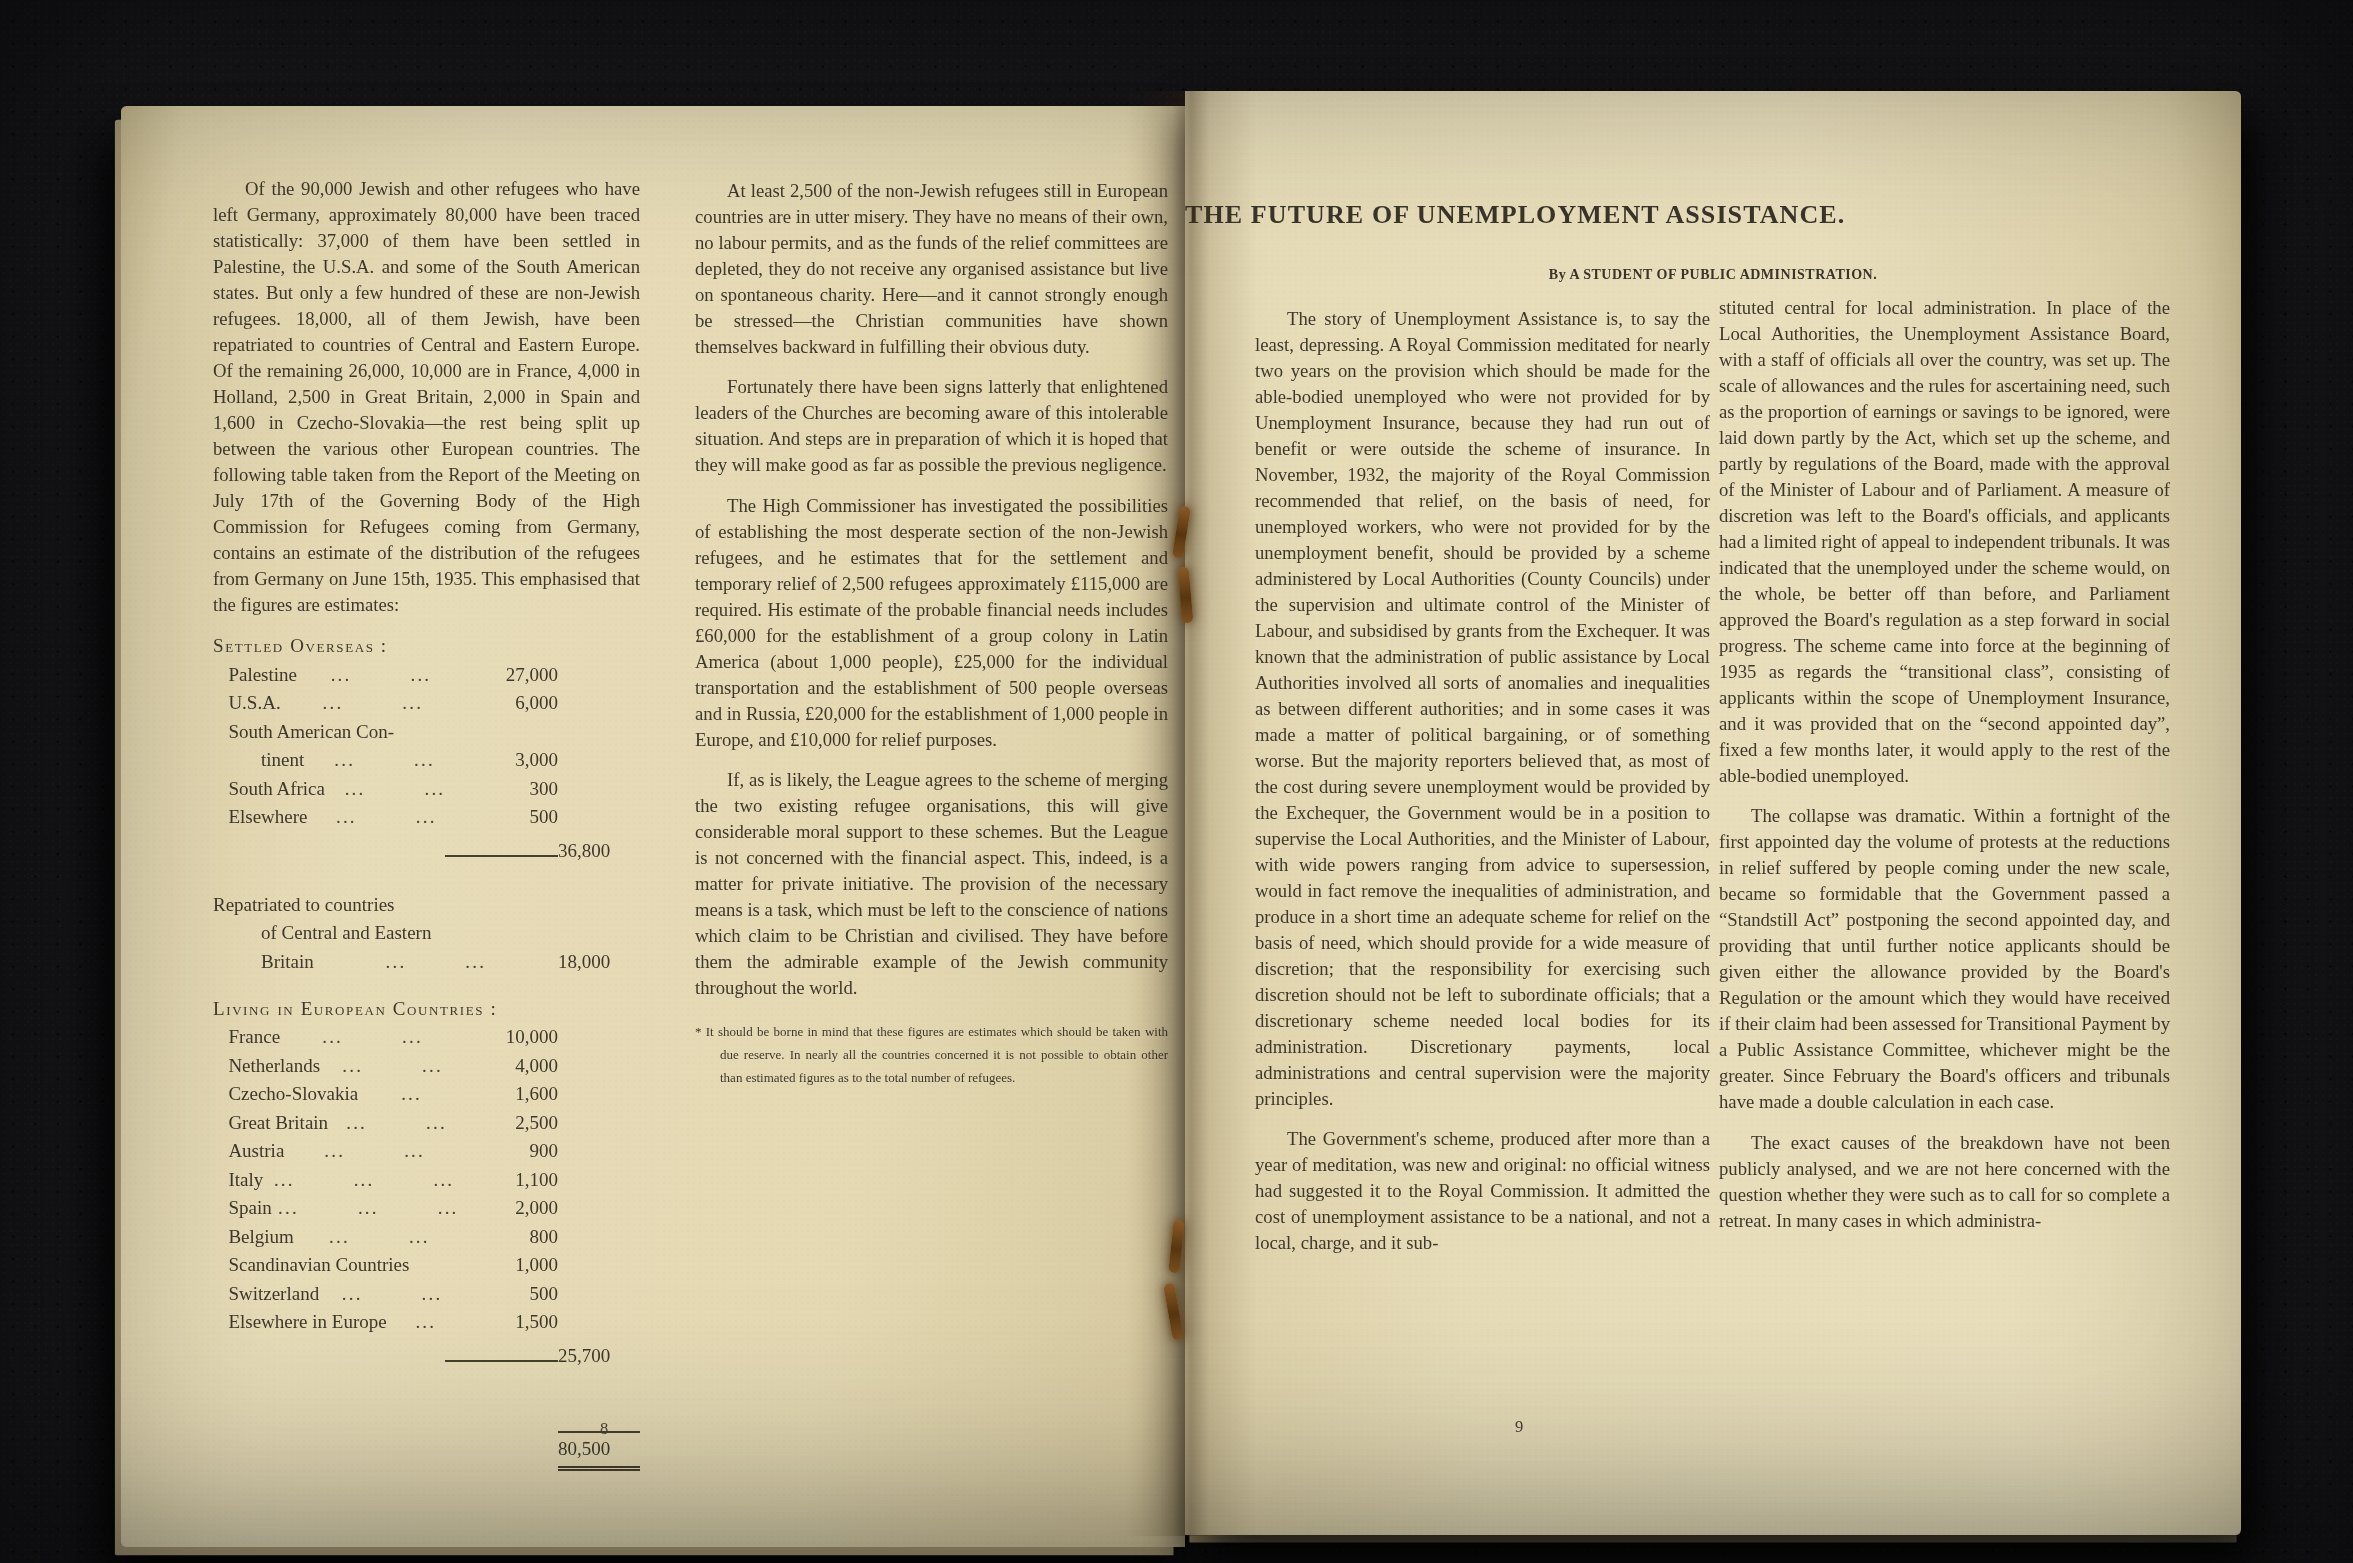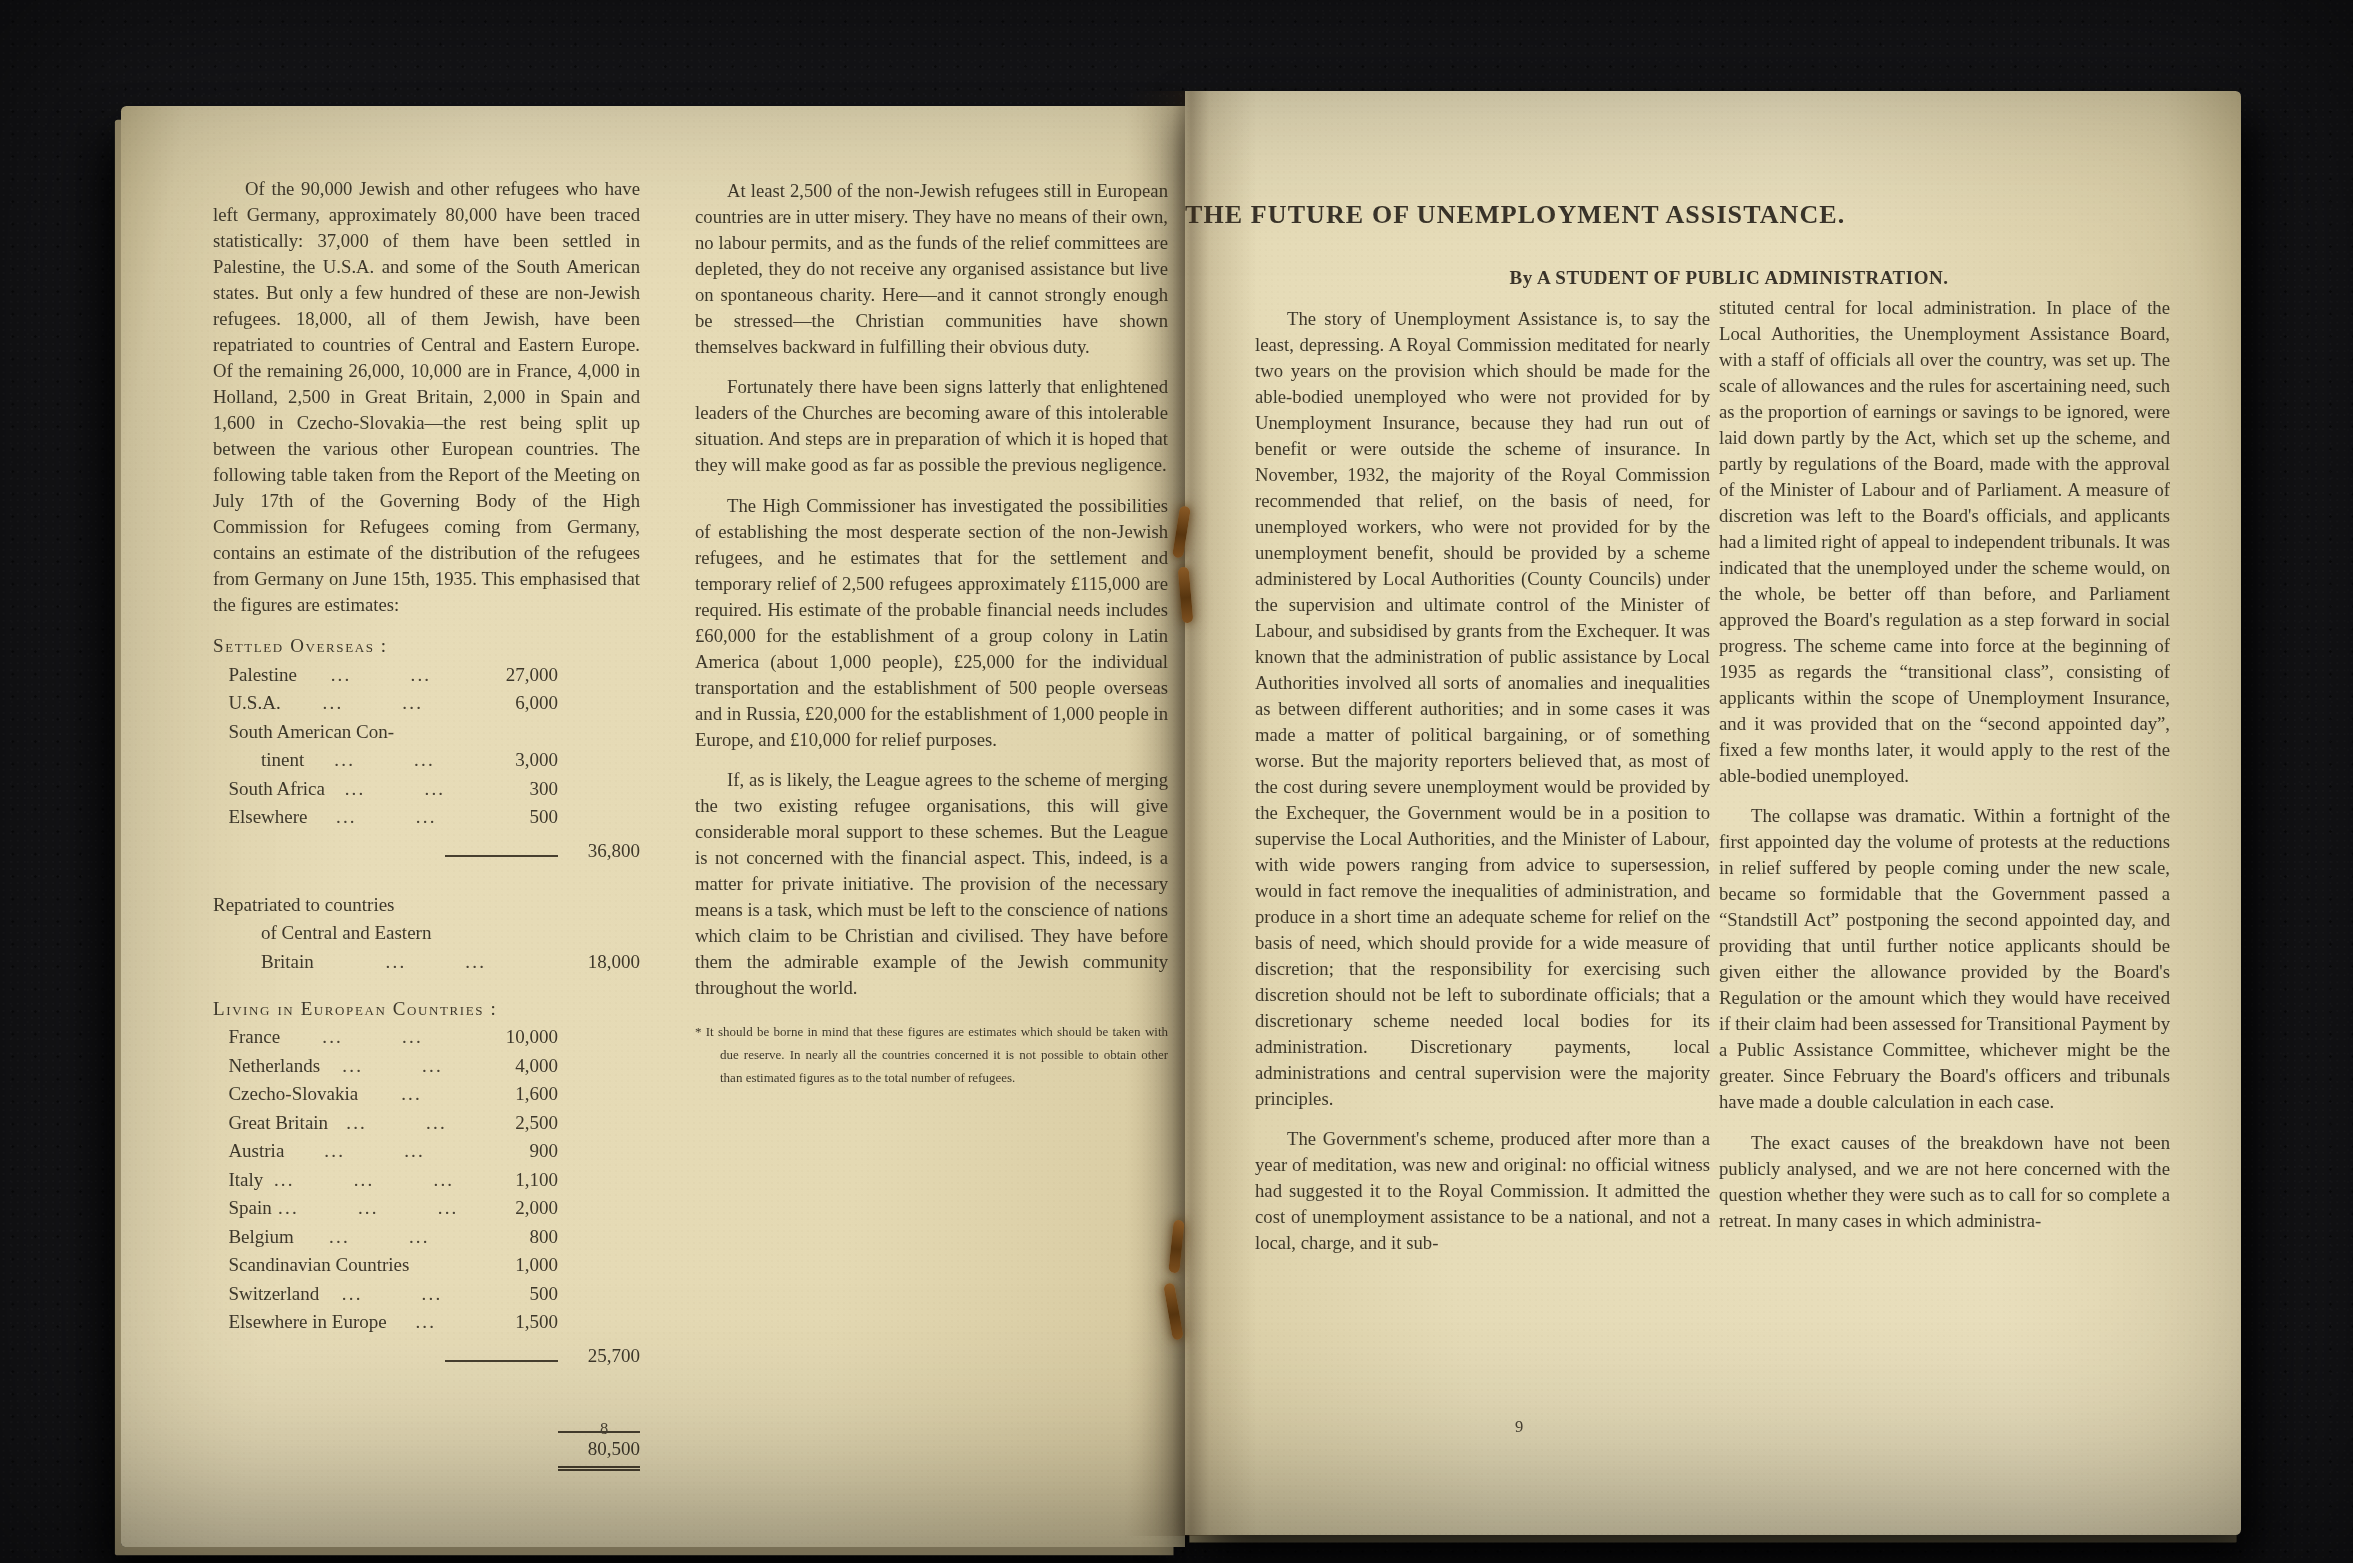--- a/index.html
+++ b/index.html
@@ -52,32 +52,32 @@
   .body-text p{margin:0 0 14.3px;text-indent:32px;}
   .body-text p.noind{text-indent:0;}
 
   .col-l1{left:92px;top:70px;width:427px;}
   .col-l2{left:528px;top:72px;width:473px;margin-left:46px;}
   .col-r1{left:70px;top:215px;width:455px;}
   .col-r2{left:534px;top:204px;width:451px;}
 
   .rtitle{position:absolute;left:0;top:109px;width:100%;margin:0;text-align:left;
     font-size:26px;font-weight:700;letter-spacing:1.1px;color:#3a342a;}
-  .rbyline{position:absolute;left:16px;top:176px;width:100%;margin:0;text-align:center;
-    font-size:19px;font-weight:700;letter-spacing:0.5px;color:#3a342a;}
+  .rbyline{position:absolute;left:0;top:176px;width:100%;margin:0;text-align:center;
+    font-size:14px;font-weight:700;letter-spacing:0.5px;color:#3a342a;}
 
   .dtable{margin-top:6.6px;font-size:19px;line-height:28.5px;}
   .thead{font-variant:small-caps;letter-spacing:1.6px;margin-top:4.4px;}
   .trow{display:flex;align-items:baseline;}
   .tl{white-space:nowrap;}
   .tl.i1{padding-left:15.4px;}
   .tl.i2{padding-left:48px;}
   .td{flex:1;text-align:center;word-spacing:52px;letter-spacing:2.2px;overflow:hidden;white-space:nowrap;color:#4a4335;}
   .tv{flex:0 0 93px;text-align:right;white-space:nowrap;}
-  .tt{flex:0 0 82px;text-align:right;white-space:nowrap;}
+  .tt{flex:0 0 82px;text-align:left;white-space:nowrap;}
   .trow.total{justify-content:flex-end;margin-top:5.5px;}
   .dash{width:113px;border-bottom:2.2px solid #473f2f;margin-bottom:7.7px;}
   .gap-lg{height:25px;}
   .gap-md{height:14.3px;}
   .tt.grand{border-top:2.2px solid #473f2f;border-bottom:5.5px double #473f2f;padding:2.2px 0 2.2px;margin-top:40px;}
 
   .footnote{margin-top:18.7px;font-size:13px;line-height:23px;padding-left:25px;text-indent:-25px;text-align:justify;}
 
   .pagenum{position:absolute;font-size:16.5px;color:#4a4335;}
   .pn-left{left:479px;top:1313px;}

